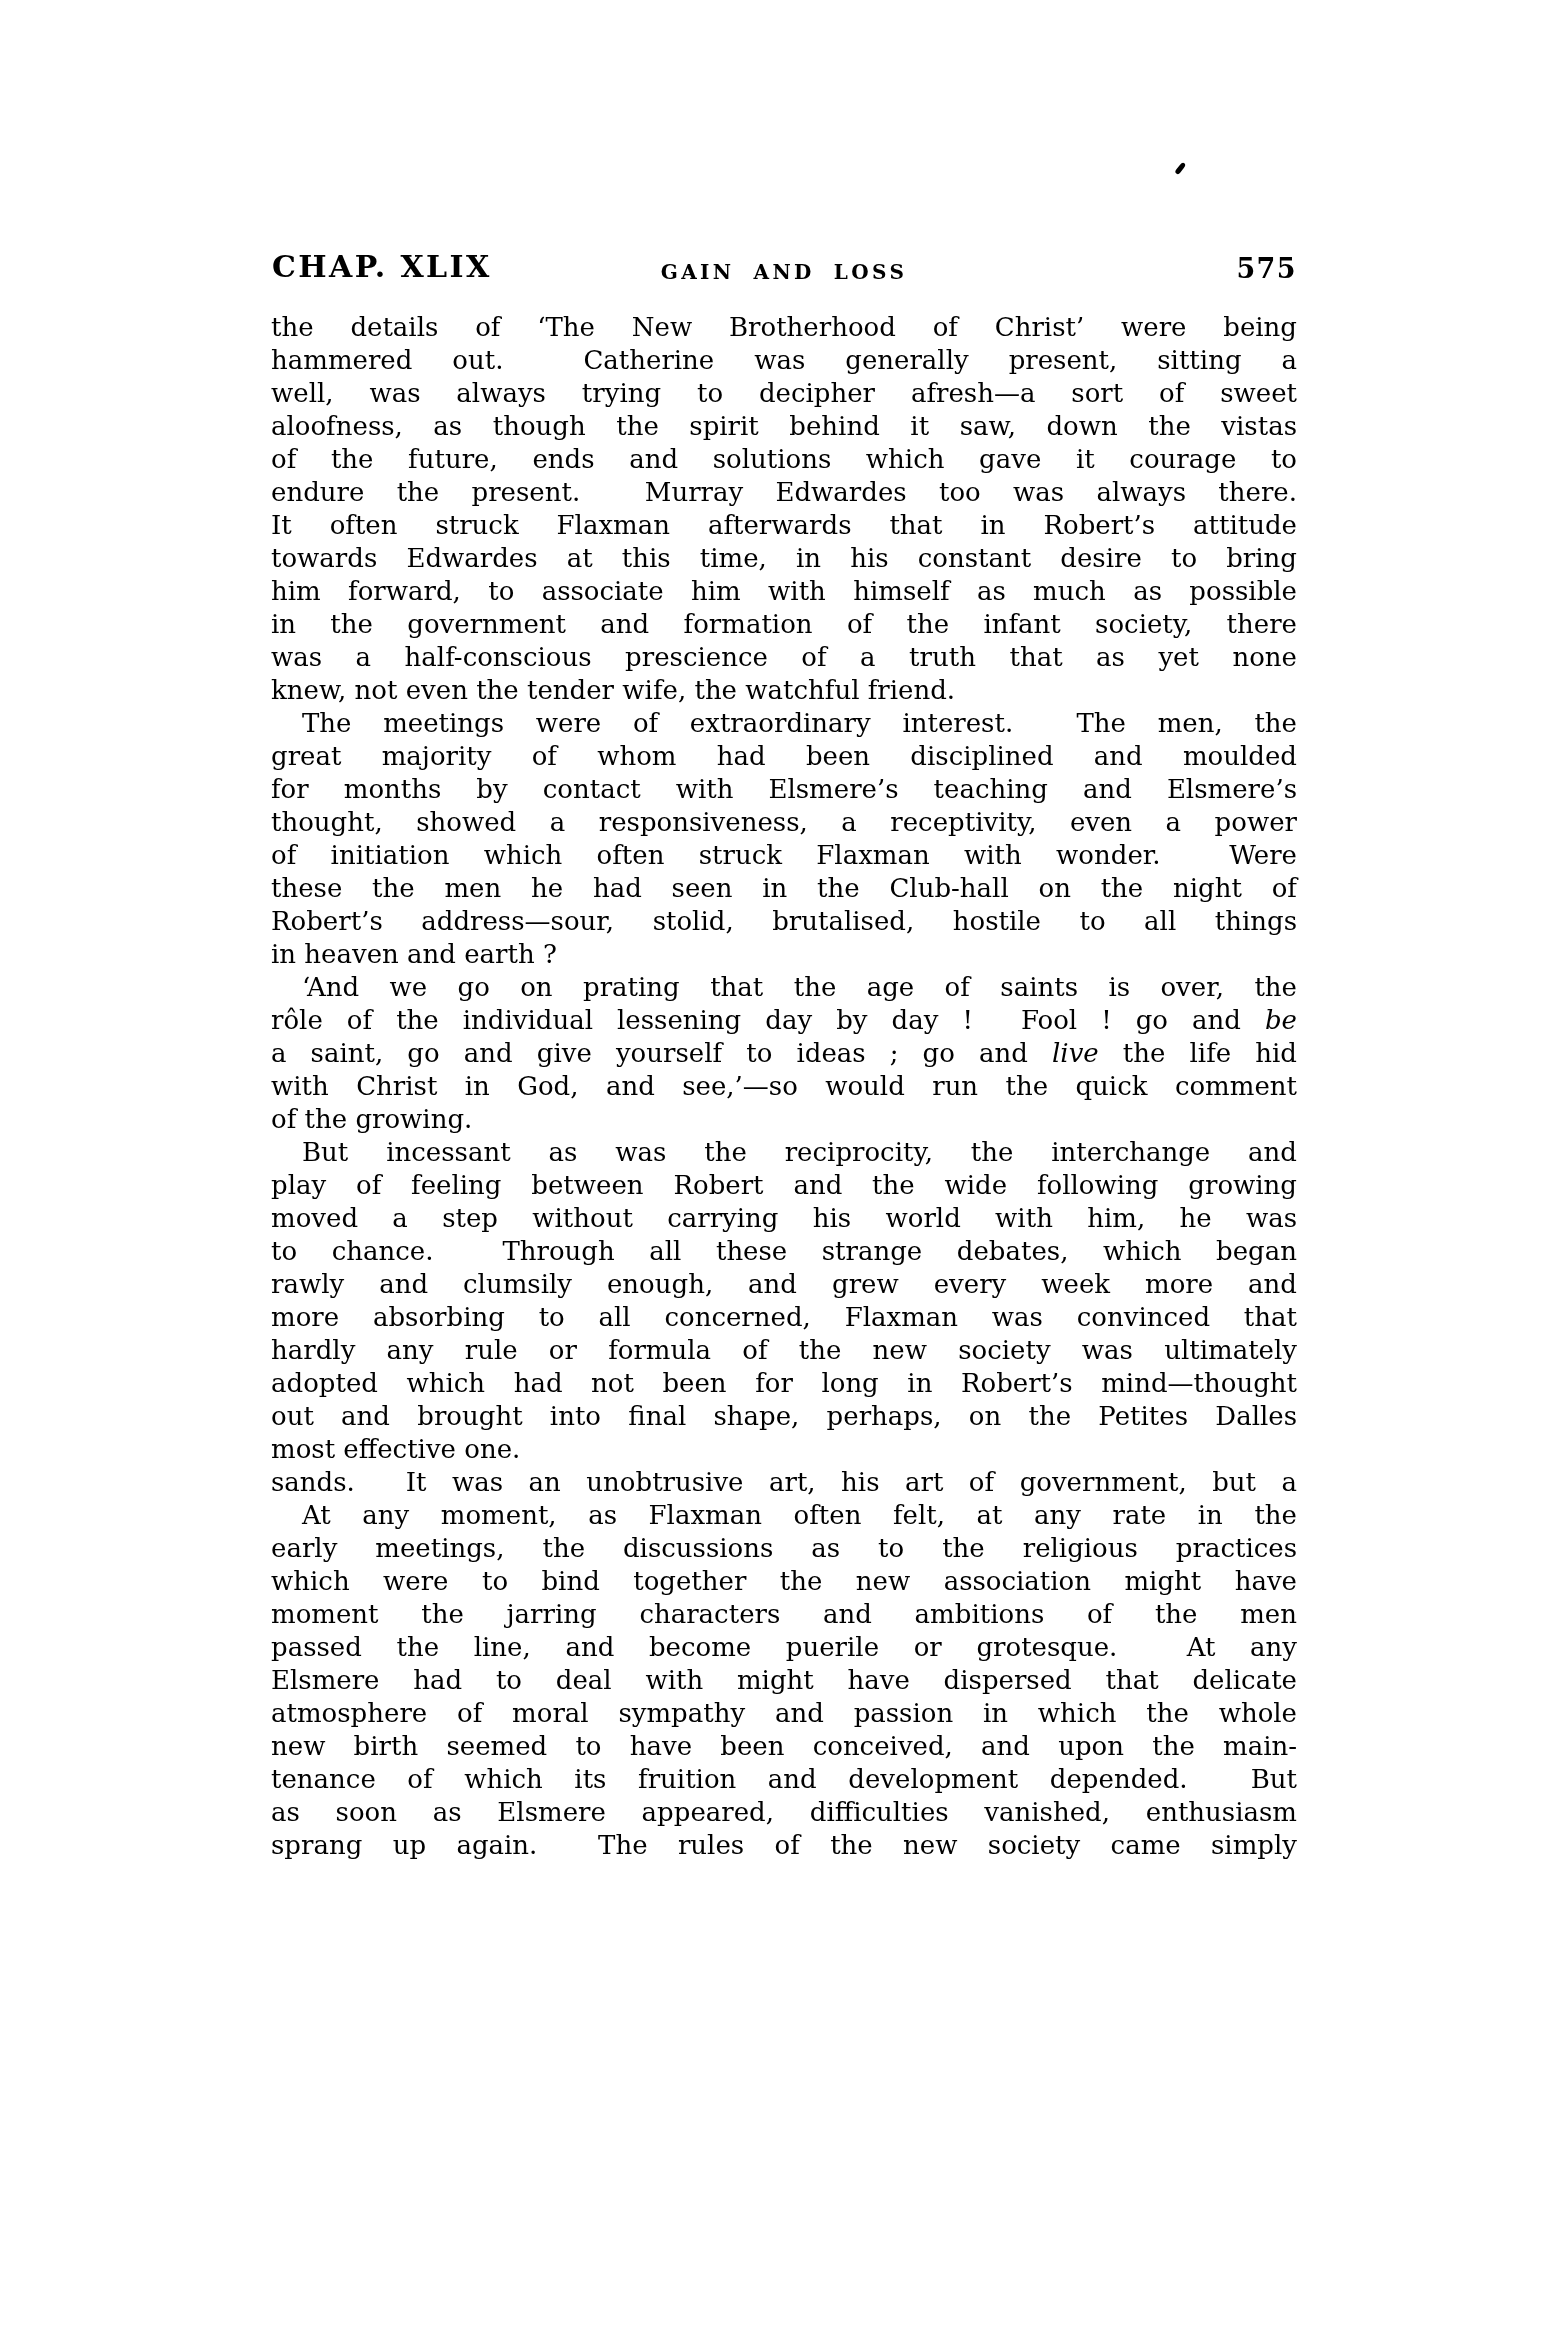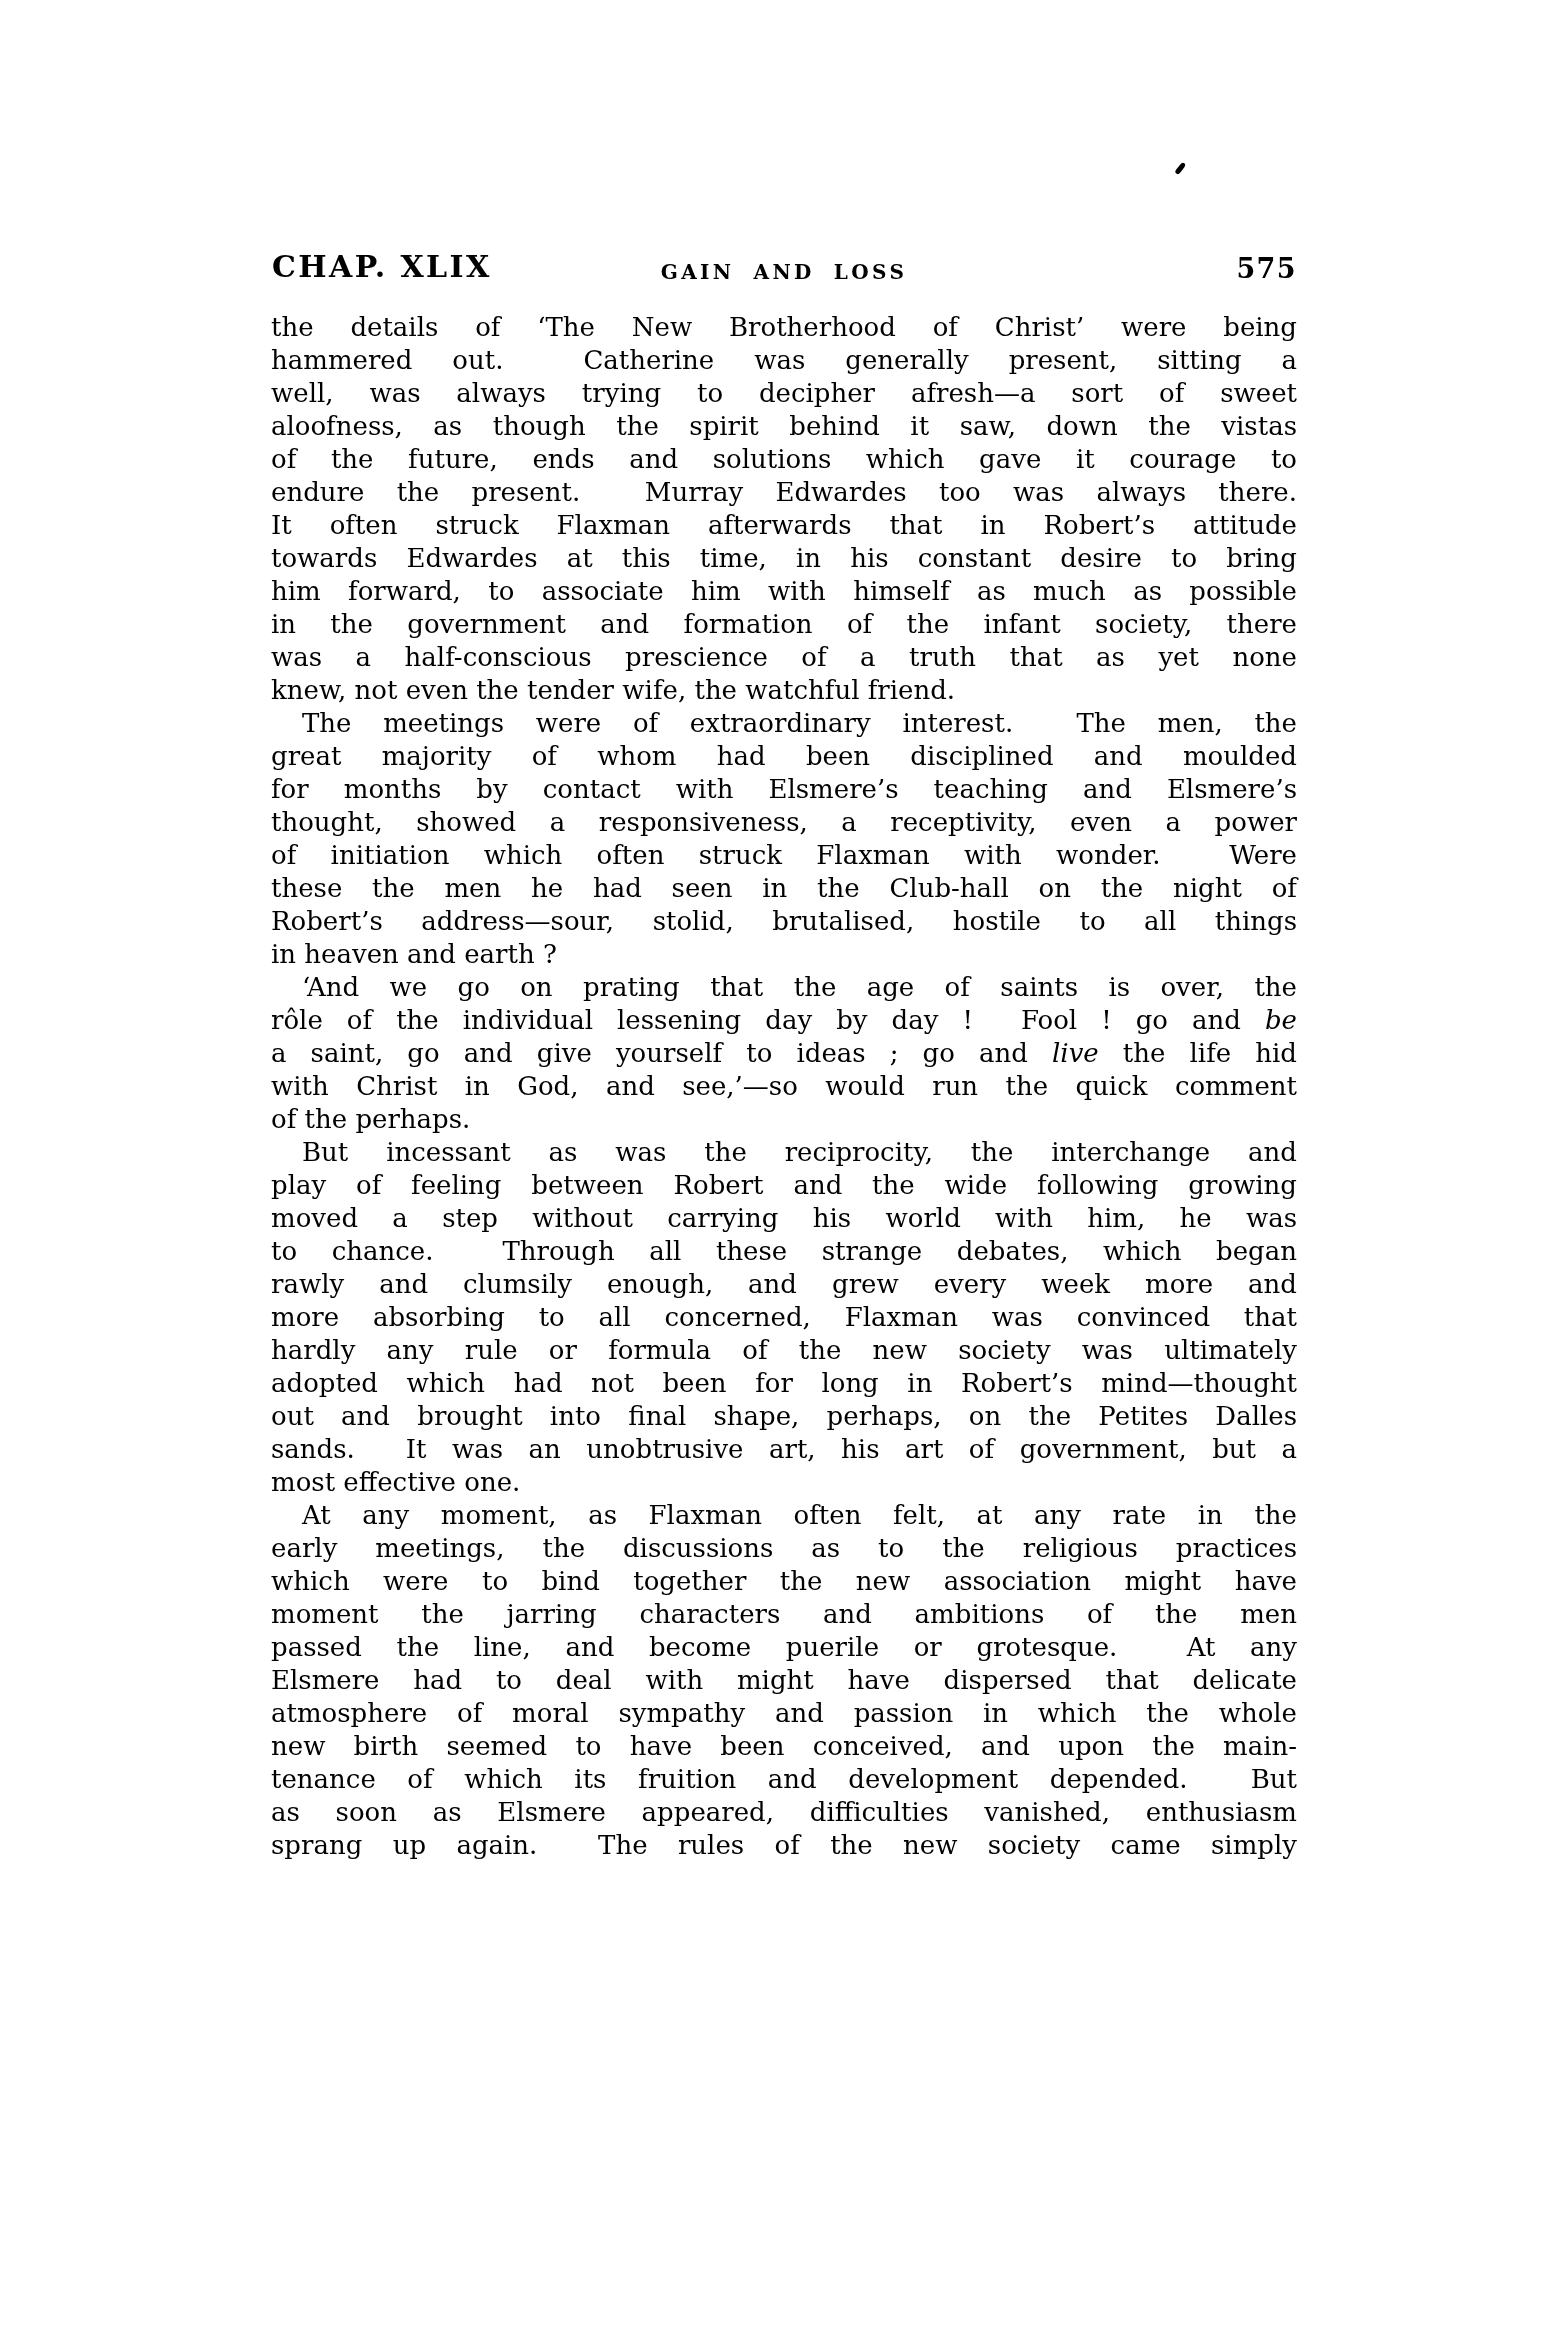--- a/index.html
+++ b/index.html
@@ -91,34 +91,34 @@
         <div class="line">of initiation which often struck Flaxman with wonder.  Were</div>
         <div class="line">these the men he had seen in the Club-hall on the night of</div>
         <div class="line">Robert’s address—sour, stolid, brutalised, hostile to all things</div>
         <div class="line last">in heaven and earth ?</div>
       </div>
       <div class="para indent">
         <div class="line first">‘And we go on prating that the age of saints is over, the</div>
         <div class="line">rôle of the individual lessening day by day !  Fool ! go and <i>be</i></div>
         <div class="line">a saint, go and give yourself to ideas ; go and <i>live</i> the life hid</div>
         <div class="line">with Christ in God, and see,’—so would run the quick comment</div>
-        <div class="line last">of the perhaps.</div>
+        <div class="line last">of the growing.</div>
       </div>
       <div class="para indent">
         <div class="line first">But incessant as was the reciprocity, the interchange and</div>
         <div class="line">play of feeling between Robert and the wide following growing</div>
         <div class="line">moved a step without carrying his world with him, he was</div>
         <div class="line">to chance.  Through all these strange debates, which began</div>
         <div class="line">rawly and clumsily enough, and grew every week more and</div>
         <div class="line">more absorbing to all concerned, Flaxman was convinced that</div>
         <div class="line">hardly any rule or formula of the new society was ultimately</div>
         <div class="line">adopted which had not been for long in Robert’s mind—thought</div>
         <div class="line">out and brought into final shape, perhaps, on the Petites Dalles</div>
+        <div class="line last">most effective one.</div>
         <div class="line">sands.  It was an unobtrusive art, his art of government, but a</div>
-        <div class="line last">most effective one.</div>
       </div>
       <div class="para indent justify-last">
         <div class="line first">At any moment, as Flaxman often felt, at any rate in the</div>
         <div class="line">early meetings, the discussions as to the religious practices</div>
         <div class="line">which were to bind together the new association might have</div>
         <div class="line">moment the jarring characters and ambitions of the men</div>
         <div class="line">passed the line, and become puerile or grotesque.  At any</div>
         <div class="line">Elsmere had to deal with might have dispersed that delicate</div>
         <div class="line">atmosphere of moral sympathy and passion in which the whole</div>
         <div class="line">new birth seemed to have been conceived, and upon the main-</div>

